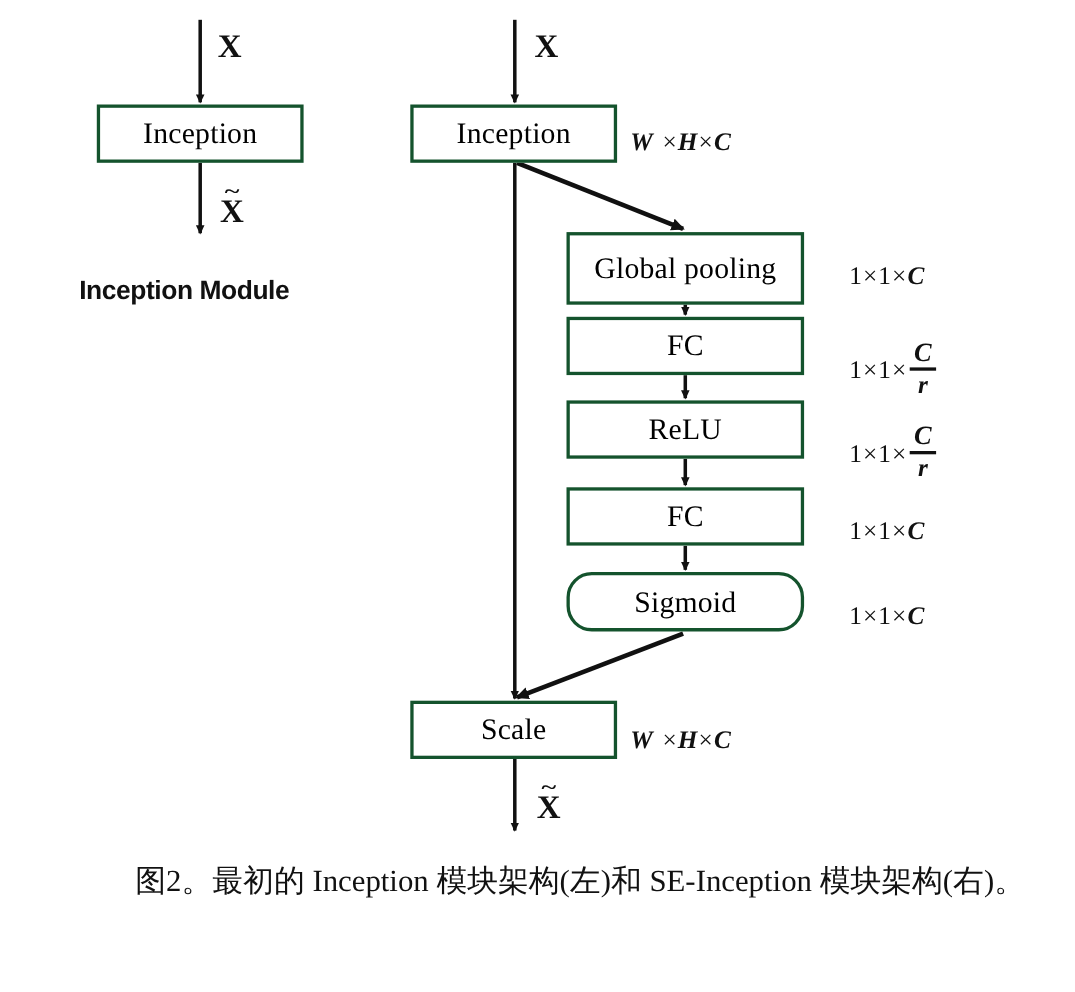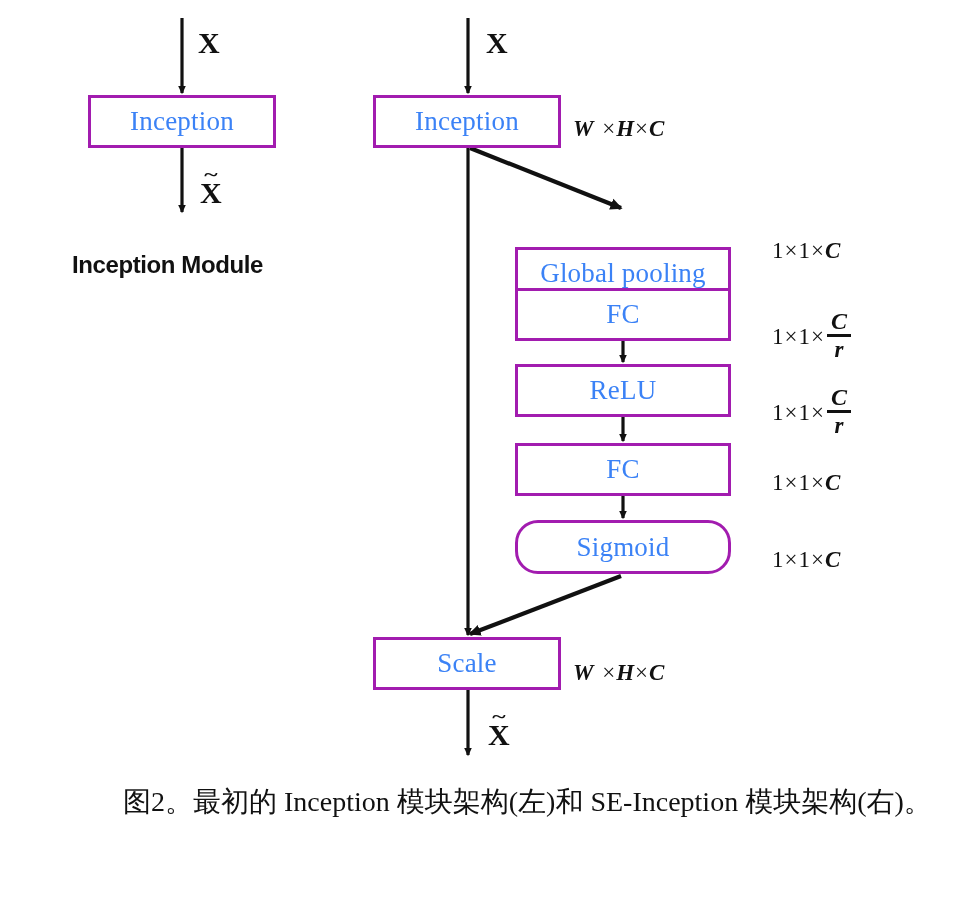--- a/index.html
+++ b/index.html
@@ -24,36 +24,36 @@
     left: 0;
     top: 0;
     width: 977px;
     height: 902px;
   }
 
   
   .box {
     position: absolute;
     box-sizing: border-box;
-    border: 3px solid #a21caf;
+    border: 3px solid #14532d;
     background: #ffffff;
     display: flex;
     align-items: center;
     justify-content: center;
     font-family: "Liberation Serif", serif;
     font-size: 27px;
     line-height: 1;
-    color: #3b82f6;
+    color: #000000;
     letter-spacing: 0.2px;
     z-index: 3;
   }
 
   .box-inception-left { left: 88px;  top: 95px;  width: 188px; height: 53px; }
   .box-inception-right{ left: 373px; top: 95px;  width: 188px; height: 53px; }
-  .box-globalpooling  { left: 515px; top: 211px; width: 216px; height: 53px; margin-top: 36px; }
+  .box-globalpooling  { left: 515px; top: 211px; width: 216px; height: 66px; }
   .box-fc1            { left: 515px; top: 288px; width: 216px; height: 53px; }
   .box-relu           { left: 515px; top: 364px; width: 216px; height: 53px; }
   .box-fc2            { left: 515px; top: 443px; width: 216px; height: 53px; }
   .box-sigmoid        { left: 515px; top: 520px; width: 216px; height: 54px; border-radius: 23px; }
   .box-scale          { left: 373px; top: 637px; width: 188px; height: 53px; }
 
   
   .tensor {
     position: absolute;
     font-family: "Liberation Serif", serif;

